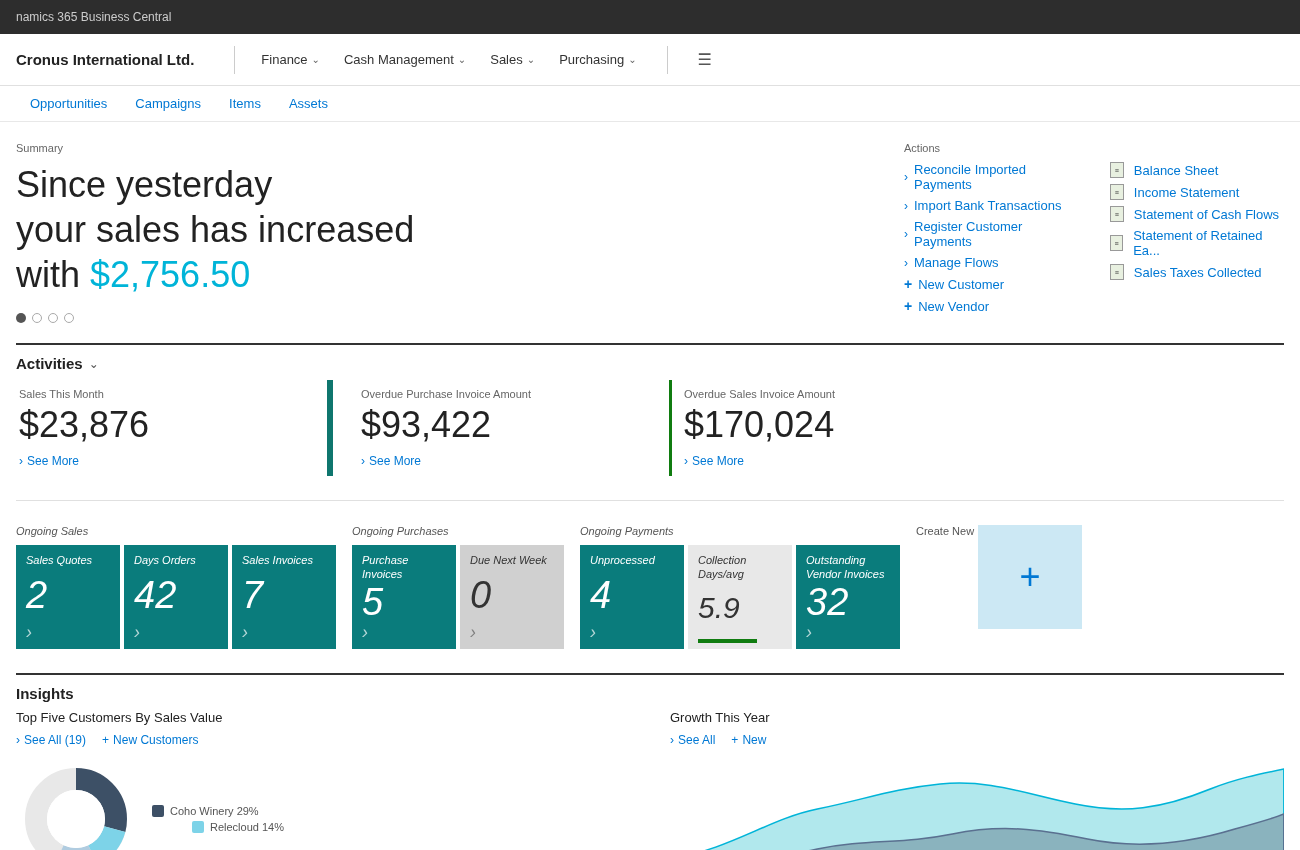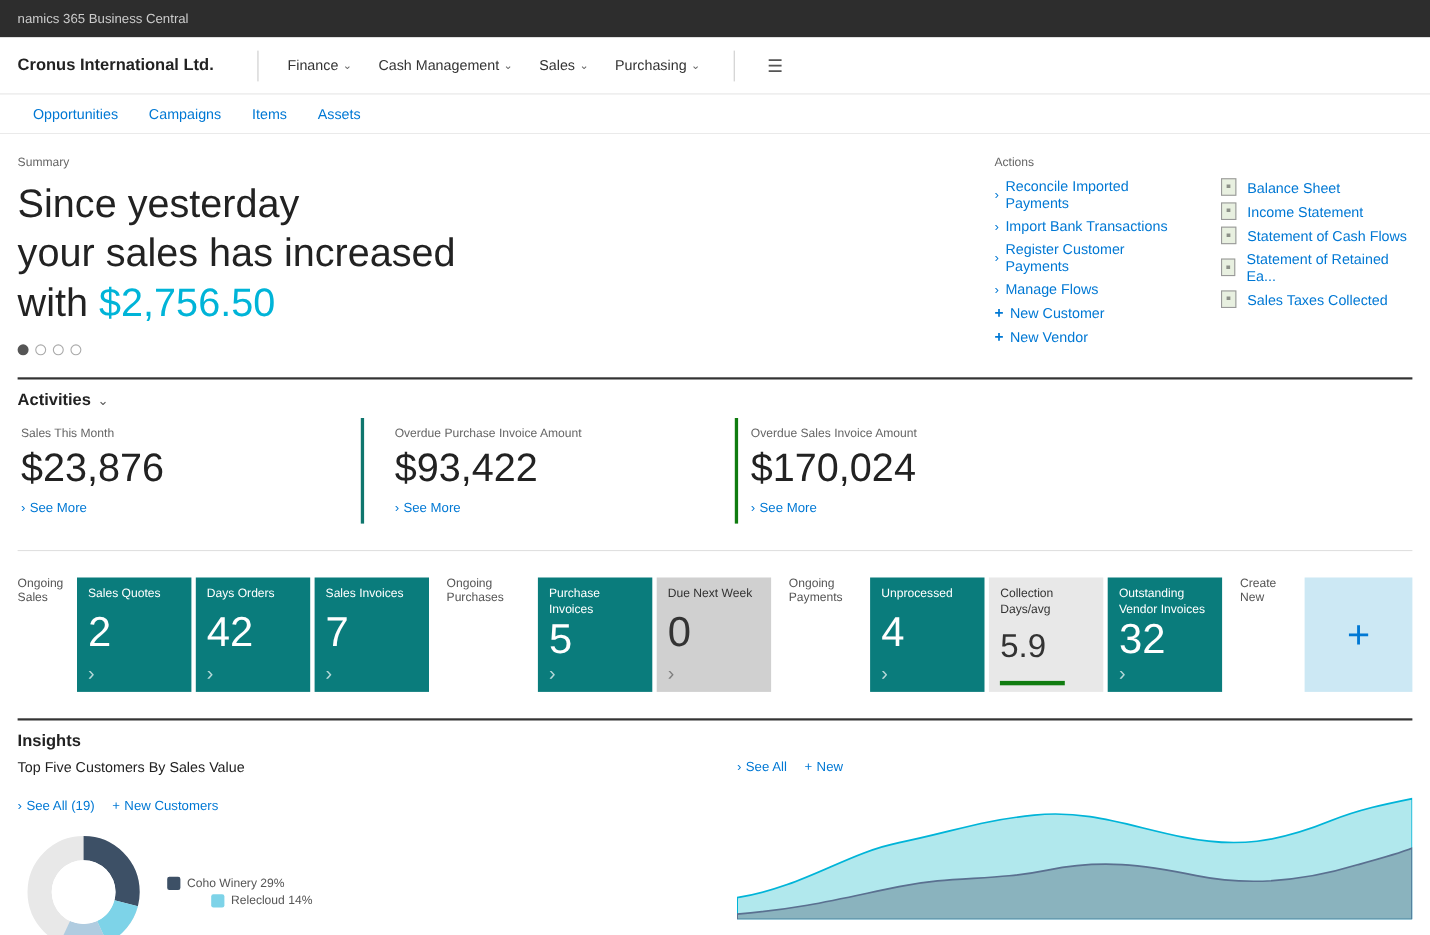--- a/index.html
+++ b/index.html
@@ -212,22 +212,23 @@
 
     
     .ongoing-section {
       display: flex;
       gap: 16px;
       margin-bottom: 24px;
       align-items: flex-start;
     }
     .ongoing-group {
       display: flex;
-      flex-direction: row;
-      gap: 4px;
+      flex-direction: column;
+      gap: 4px;
+      font-style: italic;
     }
     .ongoing-group-title {
       font-size: 11px;
       color: #555;
       margin-bottom: 4px;
     }
     .ongoing-cards {
       display: flex;
       gap: 4px;
     }
@@ -311,21 +312,21 @@
     .insights-grid {
       display: flex;
       gap: 40px;
     }
     .insight-block {
       flex: 1;
     }
     .insight-block-title {
       font-size: 13px;
       color: #222;
-      margin-bottom: 20px;
+      margin-bottom: 8px;
     }
     .insight-sub-actions {
       display: flex;
       gap: 16px;
       margin-bottom: 12px;
     }
     .insight-link {
       display: flex;
       align-items: center;
       gap: 4px;
@@ -481,21 +482,21 @@
 
   <div class="activities-cards">
     <div class="activity-card">
       <div class="activity-card-label">Sales This Month</div>
       <div class="activity-card-value">$23,876</div>
       <div class="activity-see-more">
         <span>›</span>
         <span>See More</span>
       </div>
     </div>
-    <div class="activity-card" style="border-left:3px solid #0f766e;padding-left:28px;">
+    <div class="activity-card" style="border-left:6px solid #0f766e;padding-left:28px;">
       <div class="activity-card-label">Overdue Purchase Invoice Amount</div>
       <div class="activity-card-value">$93,422</div>
       <div class="activity-see-more">
         <span>›</span>
         <span>See More</span>
       </div>
     </div>
     <div class="activity-card" style="border-left:3px solid #107c10;padding-left:12px;">
       <div class="activity-card-label">Overdue Sales Invoice Amount</div>
       <div class="activity-card-value">$170,024</div>
@@ -610,20 +611,21 @@
             </div>
             <div style="display:flex;align-items:center;gap:6px;padding-left:40px;">
               <div style="width:12px;height:12px;background:#7dd3e8;border-radius:2px;"></div>
               <span>Relecloud 14%</span>
             </div>
           </div>
         </div>
       </div>
 
       <div class="insight-block">
+        <div class="insight-block-title">Growth This Year</div>
         <div class="insight-sub-actions">
           <div class="insight-link">
             <span>›</span>
             <span>See All</span>
           </div>
           <div class="insight-link">
             <span>+</span>
             <span>New</span>
           </div>
         </div>

